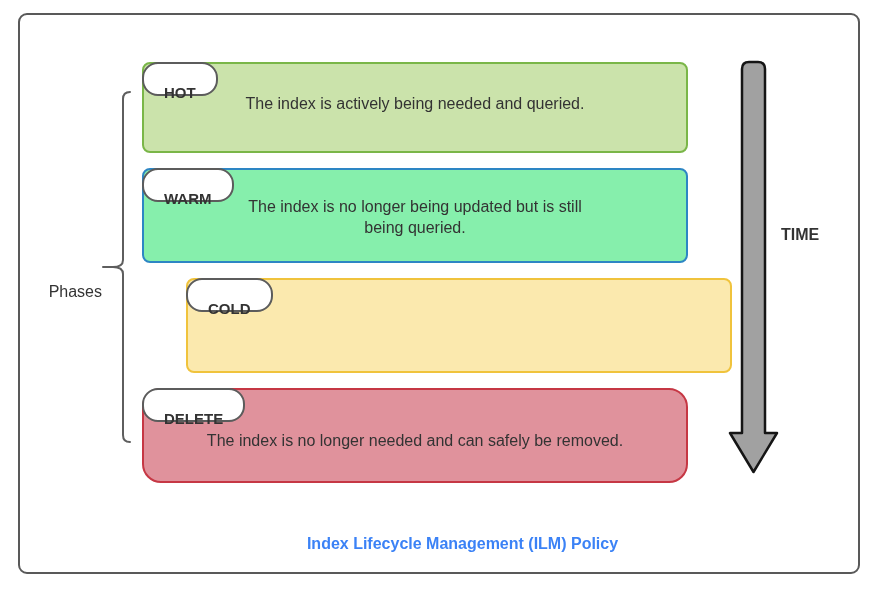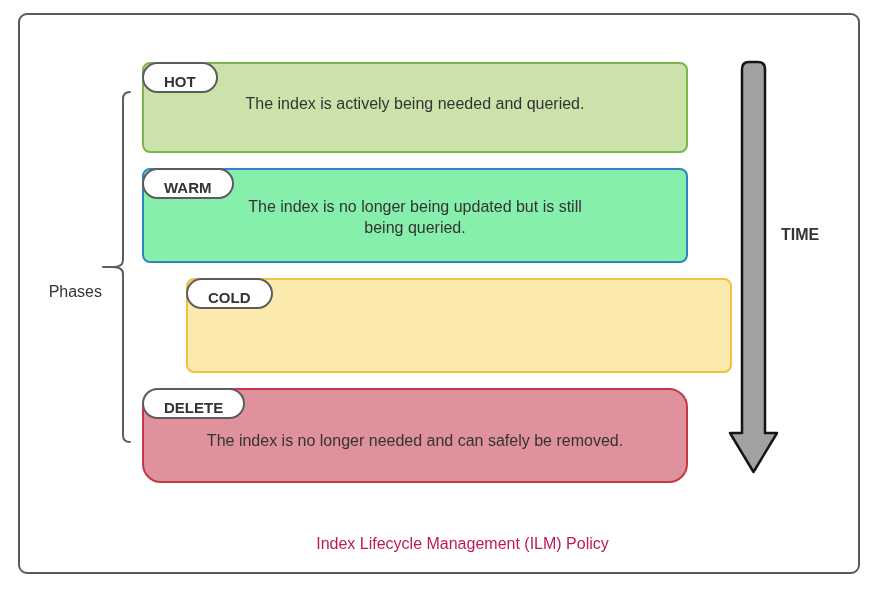--- a/index.html
+++ b/index.html
@@ -39,21 +39,21 @@
   .phase.p0 { top: 62px;  height: 91px; }
   .phase.p1 { top: 168px; height: 95px; }
   .phase.p2 { top: 278px; height: 95px; }
   .phase.p3 { top: 388px; height: 95px; border-radius: 19px; }
   .pill {
     position: absolute;
     left: -2px;
     top: -2px;
     box-sizing: border-box;
     height: 31px;
-    padding: 4px 20px;
+    padding: 15px 20px;
     background: #ffffff;
     border: 2px solid #5c5c5c;
     border-radius: 16px;
     line-height: 27px;
     font-size: 15px;
     font-weight: bold;
     color: #333333;
     white-space: nowrap;
   }
   .desc {
@@ -89,22 +89,22 @@
     font-weight: bold;
     color: #333333;
   }
   .title {
     position: absolute;
     left: 50px;
     right: 0;
     top: 535px;
     text-align: center;
     font-size: 16px;
-    font-weight: normal;
-    color: #be185d;
+    font-weight: bold;
+    color: #3b82f6;
   }
   .brace-svg {
     position: absolute;
     left: 98px;
     top: 85px;
   }
   .arrow-svg {
     position: absolute;
     left: 725px;
     top: 58px;

